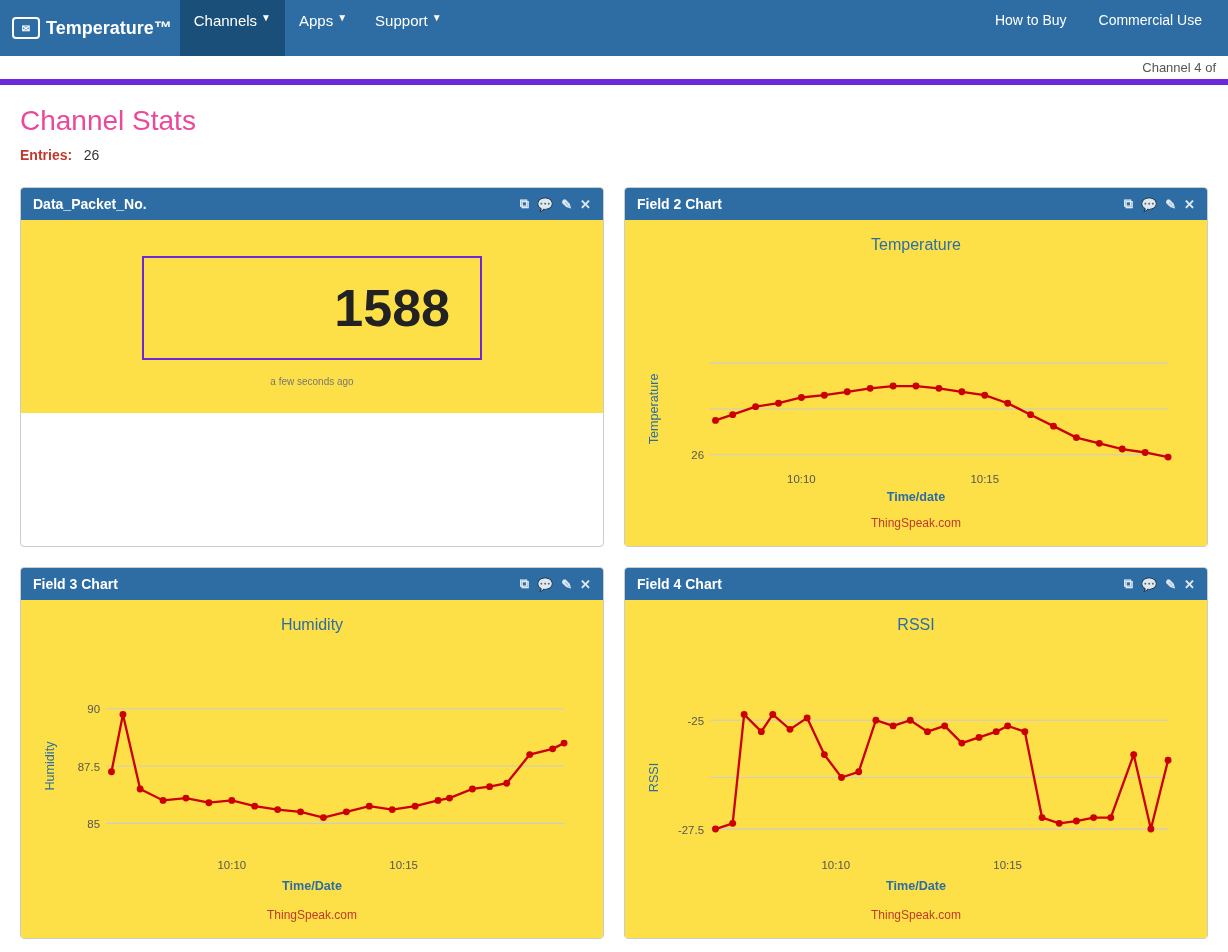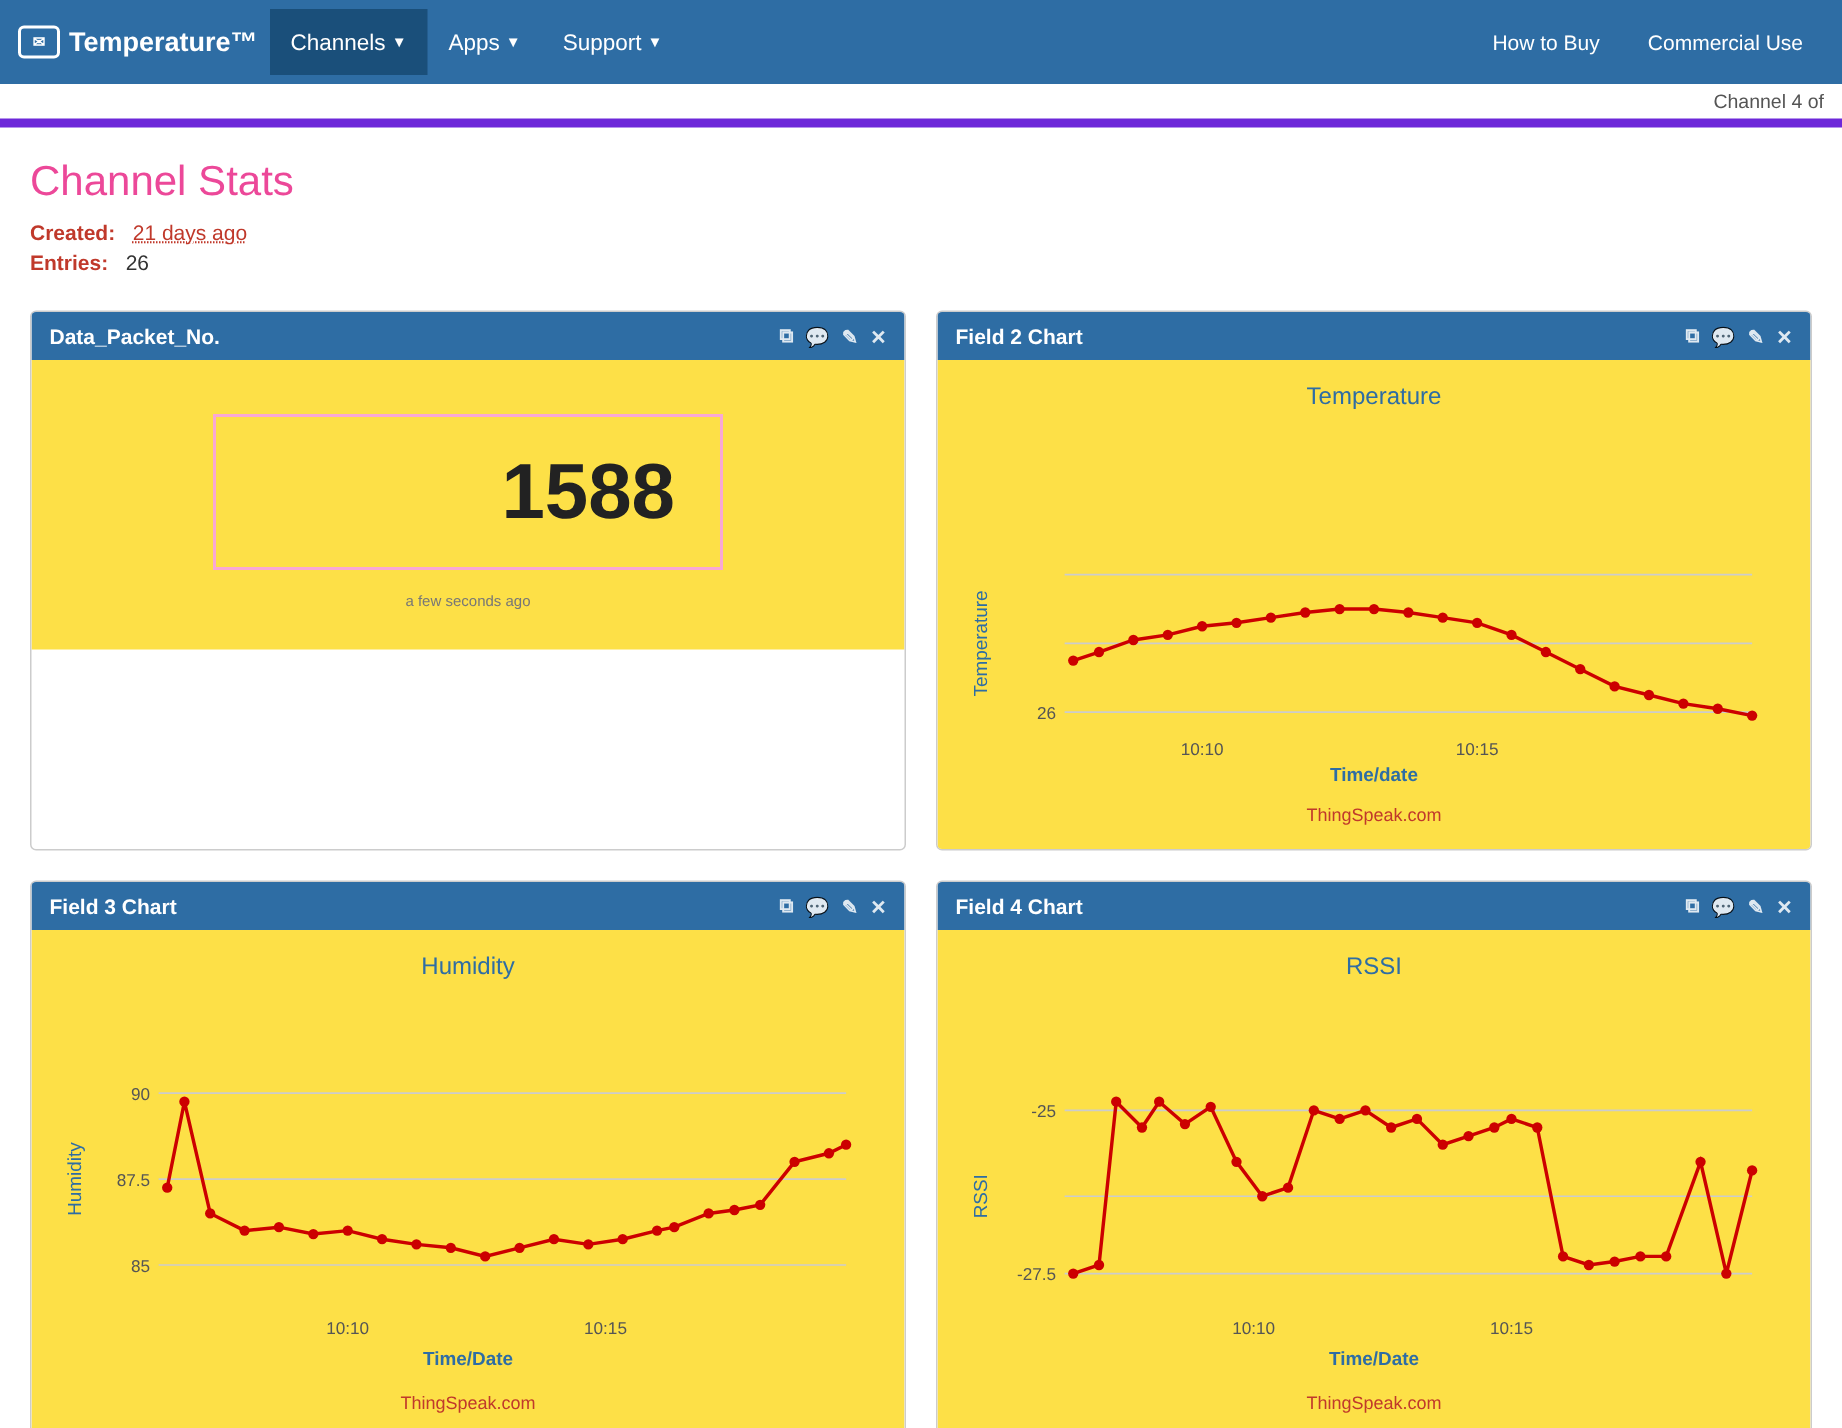--- a/index.html
+++ b/index.html
@@ -37,23 +37,23 @@
       display: flex;
       align-items: center;
       flex: 1;
     }
     .nav-item {
       color: #fff;
       padding: 12px 14px;
       font-size: 15px;
       cursor: pointer;
       display: flex;
-      align-items: center;
+      align-items: flex-start;
       gap: 4px;
-      height: 44px;
+      height: 56px;
     }
     .nav-item.active {
       background: #1a4f7a;
     }
     .nav-right {
       display: flex;
       align-items: center;
       gap: 4px;
       margin-left: auto;
     }
@@ -127,21 +127,21 @@
 
     
     .numeric-display {
       display: flex;
       flex-direction: column;
       align-items: center;
       justify-content: center;
       padding: 20px 0 10px;
     }
     .numeric-box {
-      border: 2px solid #f9a8d4;
+      border: 2px solid #6d28d9;
       width: 340px;
       padding: 20px 30px;
       text-align: right;
       font-size: 52px;
       font-weight: bold;
       color: #222;
       margin-bottom: 16px;
     }
     .numeric-timestamp {
       font-size: 10px;
@@ -196,25 +196,20 @@
   </div>
 </nav>
 
 <div class="channel-bar">
   <span>Channel 4 of</span>
 </div>
 
 <div class="page">
   <h1 class="page-title">Channel Stats</h1>
 
-  <div class="meta-row">
-    <span class="meta-label">Created:</span>
-    &nbsp;
-    <a class="meta-link">21 days ago</a>
-  </div>
   <div class="meta-row">
     <span class="meta-label">Entries:</span>
     &nbsp;
     <span>26</span>
   </div>
 
   <div class="widgets-grid">
 
     <div class="widget-card">
       <div class="widget-header">

